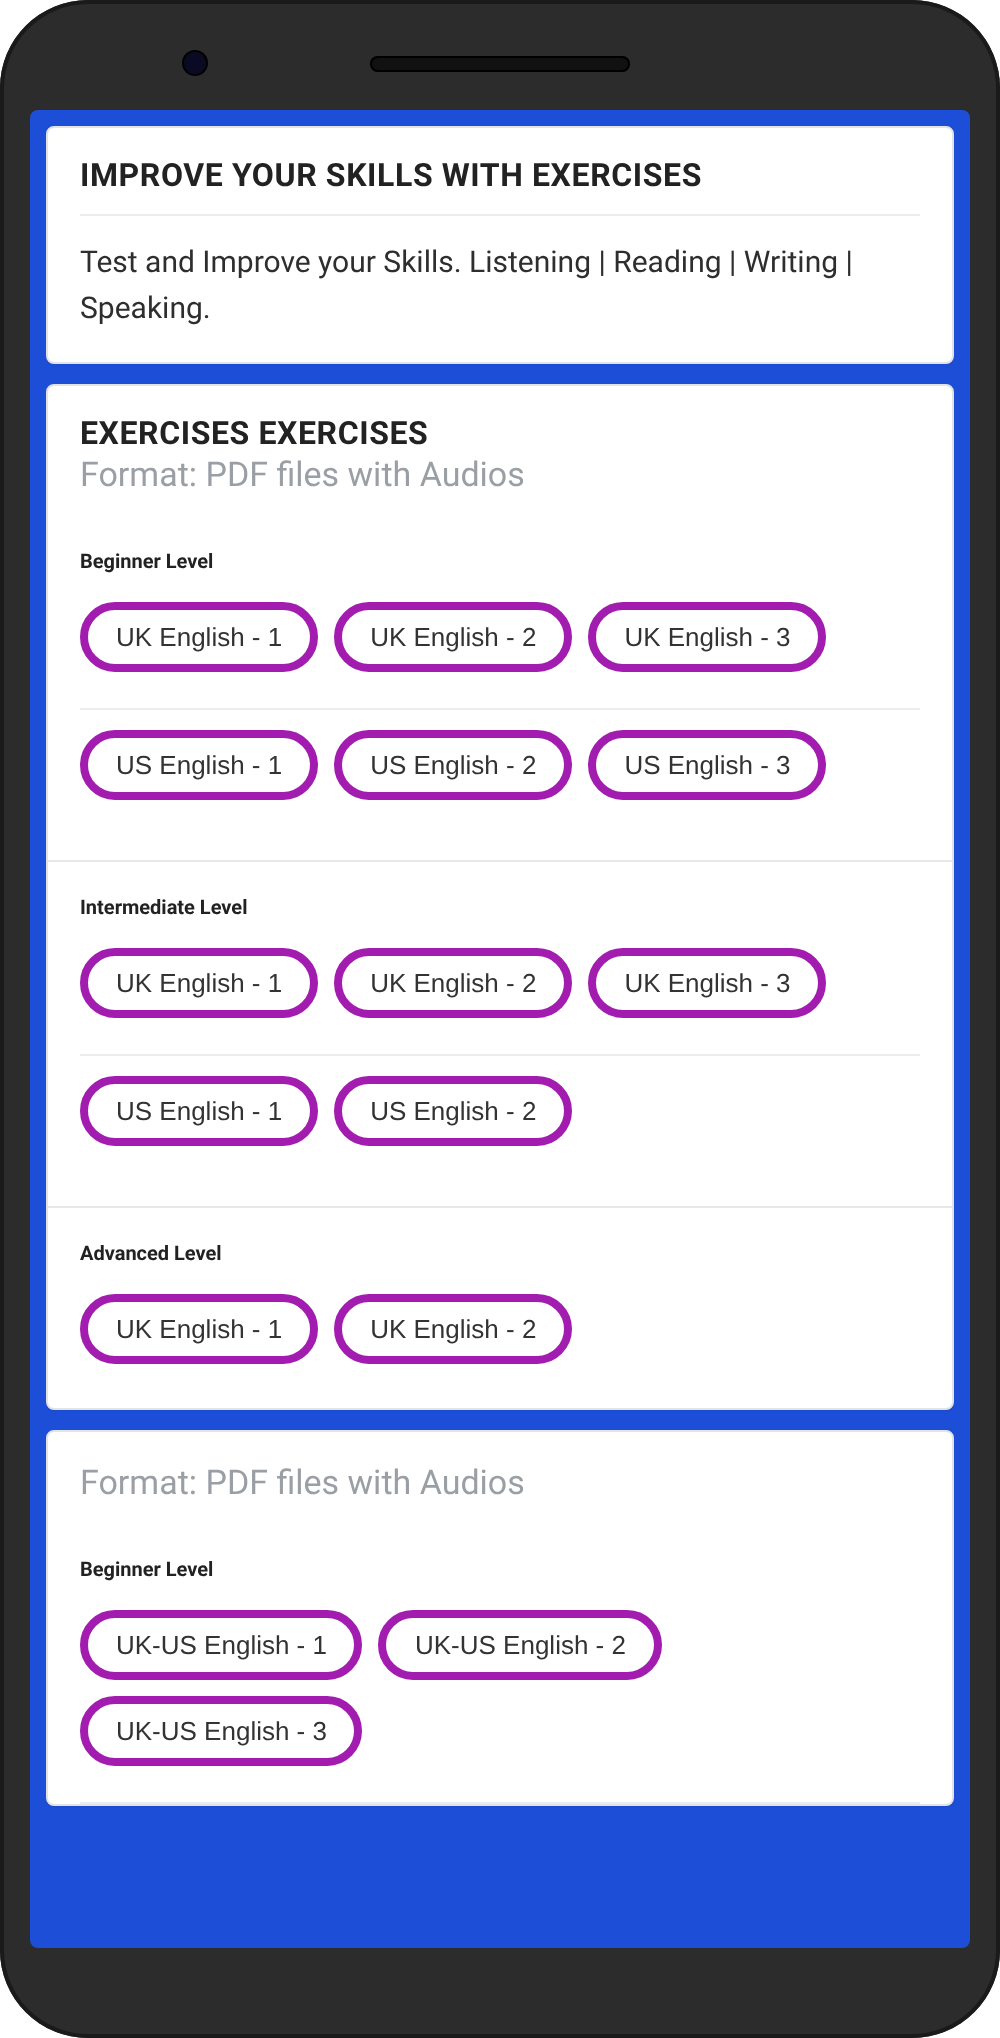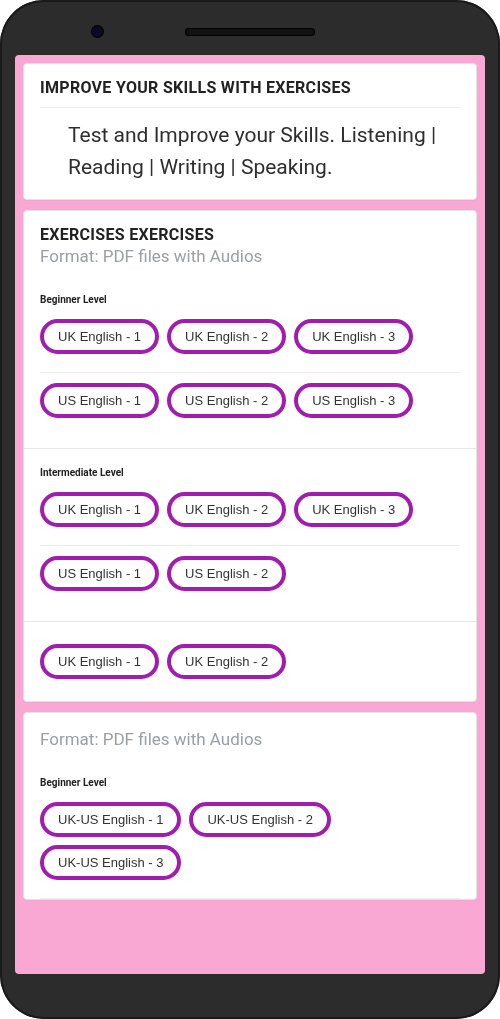--- a/index.html
+++ b/index.html
@@ -40,21 +40,21 @@
     left: 92px;
     width: 11px;
     height: 11px;
     background: #0a0a25;
     border-radius: 50%;
     box-shadow: 0 0 0 1px #000;
   }
   .screen {
     width: 100%;
     height: 100%;
-    background: #f9a8d4;
+    background: #1d4ed8;
     border-radius: 4px;
     overflow: hidden;
     padding: 8px;
   }
   .card {
     background: #ffffff;
     border: 1px solid #e2e3e5;
     border-radius: 4px;
     margin-bottom: 10px;
     box-shadow: 0 1px 1px rgba(0,0,0,0.03);
@@ -73,24 +73,23 @@
     color: #9a9fa5;
     margin-top: 2px;
   }
   .hr {
     border: 0;
     border-top: 1px solid #ececee;
     margin: 0 16px;
   }
   .intro-body {
     padding: 12px 16px 16px 16px;
-    font-size: 21px;
+    font-size: 15px;
     line-height: 1.5;
     color: #2e2e2e;
-    margin-left: 28px;
   }
   .level-block {
     padding: 12px 16px 0 16px;
   }
   .level-title {
     font-size: 10px;
     font-weight: 700;
     color: #222;
     margin-bottom: 4px;
     padding-top: 6px;
@@ -162,20 +161,21 @@
           <button class="chip">UK English - 3</button>
         </div>
         <div class="chip-row last-wide">
           <button class="chip">US English - 1</button>
           <button class="chip">US English - 2</button>
         </div>
       </div>
       <hr class="section-divider">
 
       <div class="level-block">
+        <div class="level-title">Advanced Level</div>
         <div class="chip-row last-wide">
           <button class="chip">UK English - 1</button>
           <button class="chip">UK English - 2</button>
         </div>
       </div>
     </div>
 
     <div class="card" style="margin-bottom:0;">
       <div class="card-head">
         <div class="card-sub">Format: PDF files with Audios</div>

